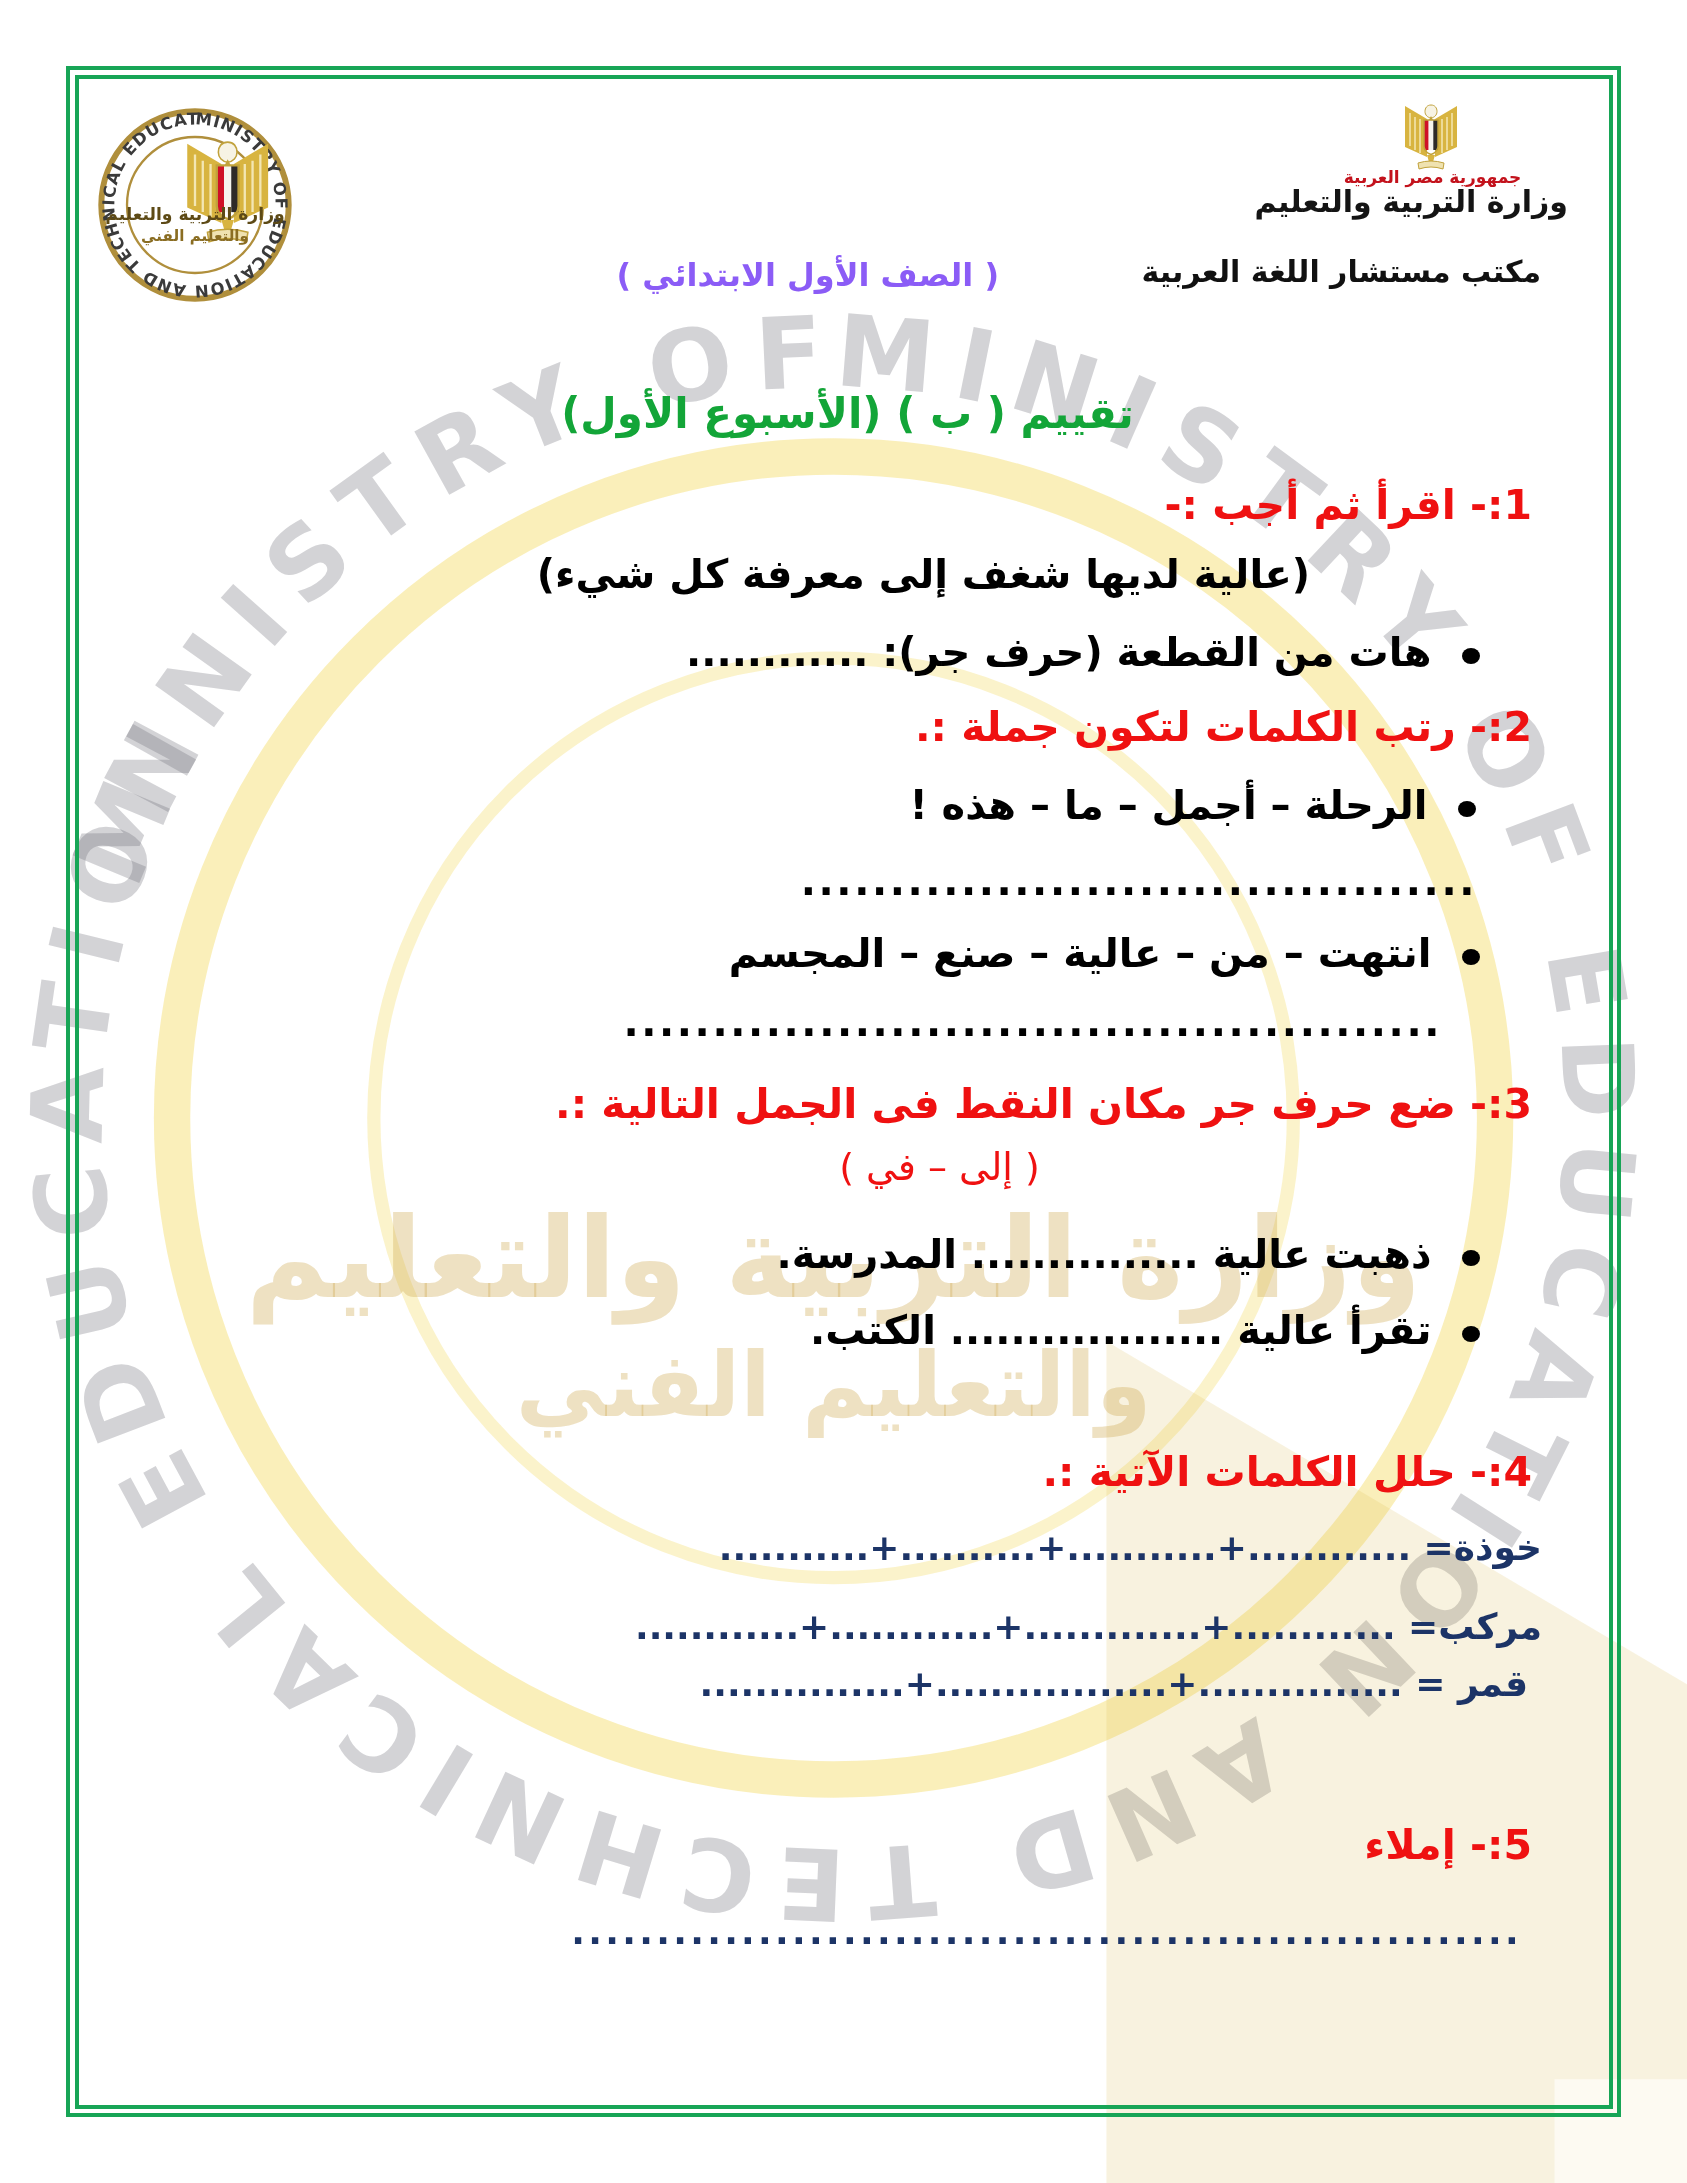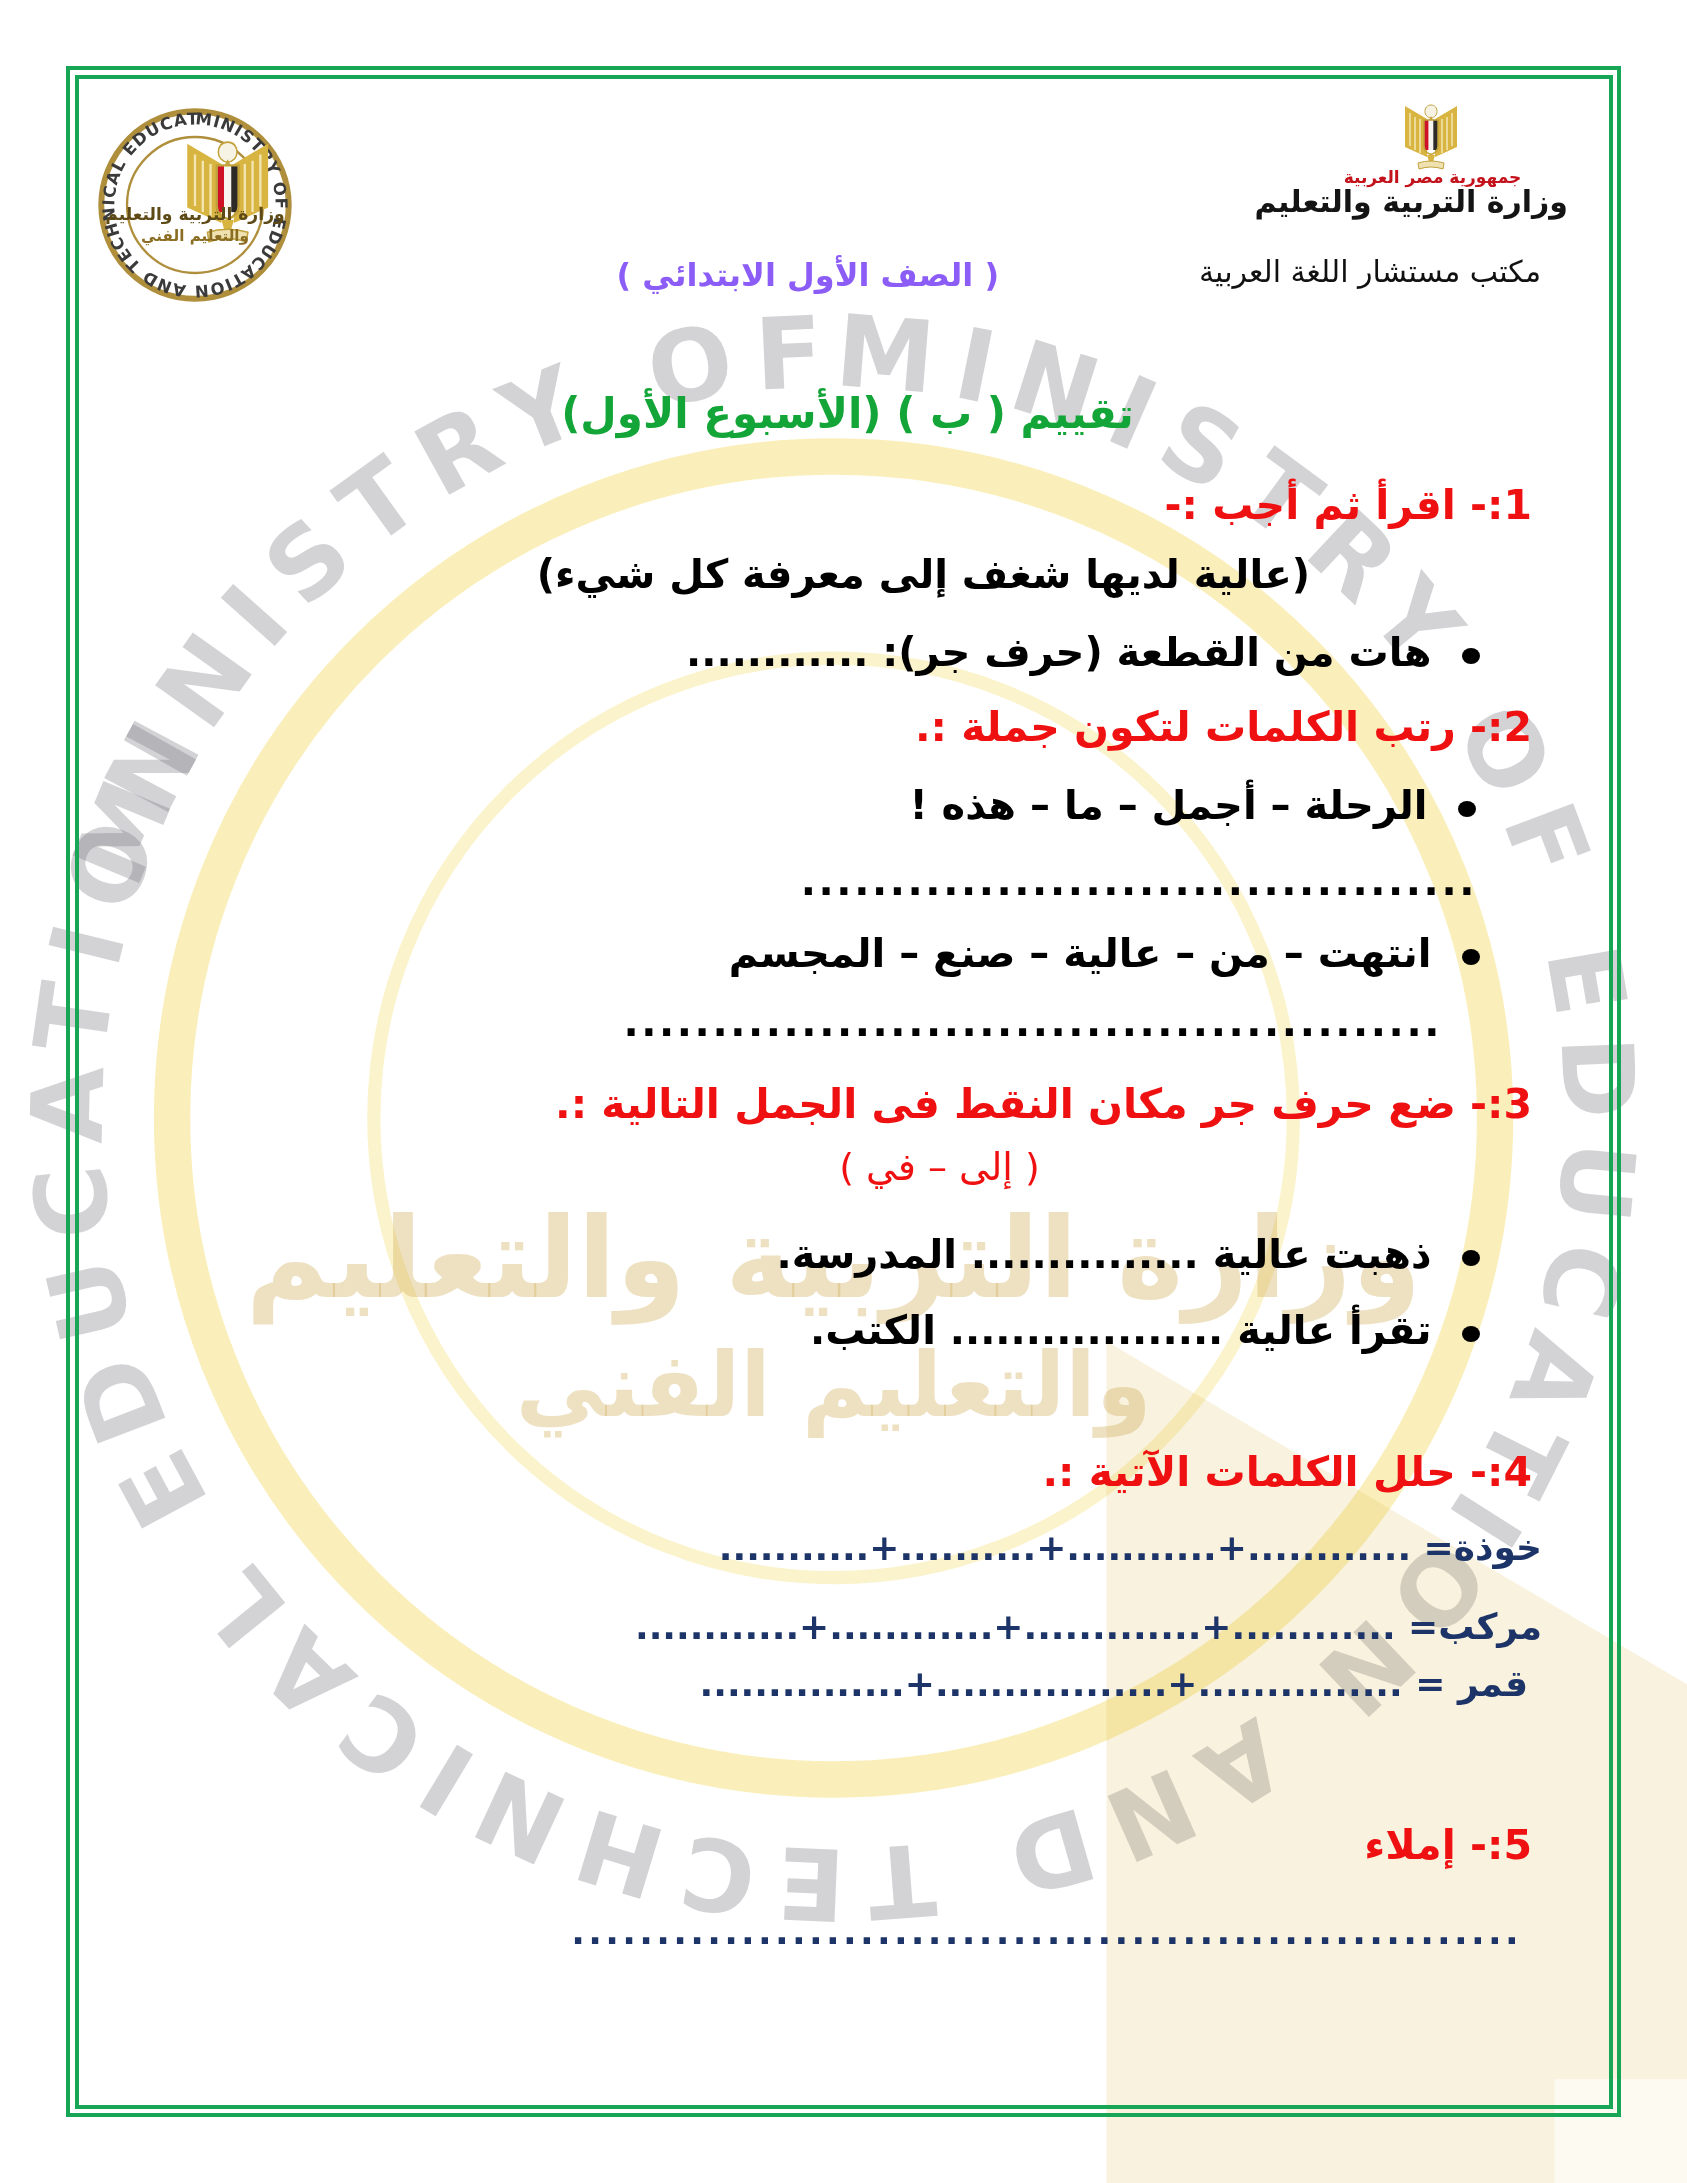--- a/index.html
+++ b/index.html
@@ -13,21 +13,21 @@
   .frame{position:absolute;border:4px solid #17a556;box-sizing:border-box;background:transparent;}
   .frame-outer{left:66px;top:66px;width:1555px;height:2051px;}
   .frame-inner{left:75px;top:75px;width:1538px;height:2034px;}
   
   .title-green{font-size:42px;font-weight:bold;color:#13a538;line-height:1.5;}
   .qlabel{font-size:41px;font-weight:bold;color:#ef1111;line-height:1.5;}
   .body-black{font-size:40px;font-weight:bold;color:#000000;line-height:1.5;}
   .choices-red{font-size:38px;font-weight:normal;color:#ef1111;line-height:1.5;}
   .navy-line{font-size:36px;font-weight:bold;color:#1c3467;line-height:1.5;letter-spacing:1.3px;}
   .dots-black{font-size:40px;font-weight:bold;color:#000000;line-height:1.5;letter-spacing:2.6px;}
-  .header-black{font-size:30px;font-weight:normal;color:#111111;line-height:1.4;}
+  .header-black{font-size:30px;font-weight:bold;color:#111111;line-height:1.4;}
   .header-red{font-size:32px;font-weight:bold;color:#8b5cf6;line-height:1.4;}
   .emblem-red{font-size:17px;font-weight:bold;color:#c3121c;line-height:1.2;}
   .emblem-callig{font-size:30px;font-weight:bold;color:#141414;line-height:1.2;}
   .bullet-line{display:flex;align-items:center;gap:30px;}
   .bdot{width:18.5px;height:16.5px;border-radius:50%;background:#000;flex:none;margin-top:8px;}
   .z-wm{z-index:0;}
   .z-frame{z-index:1;}
   .z-content{z-index:2;}
   svg{display:block;}
 </style>

